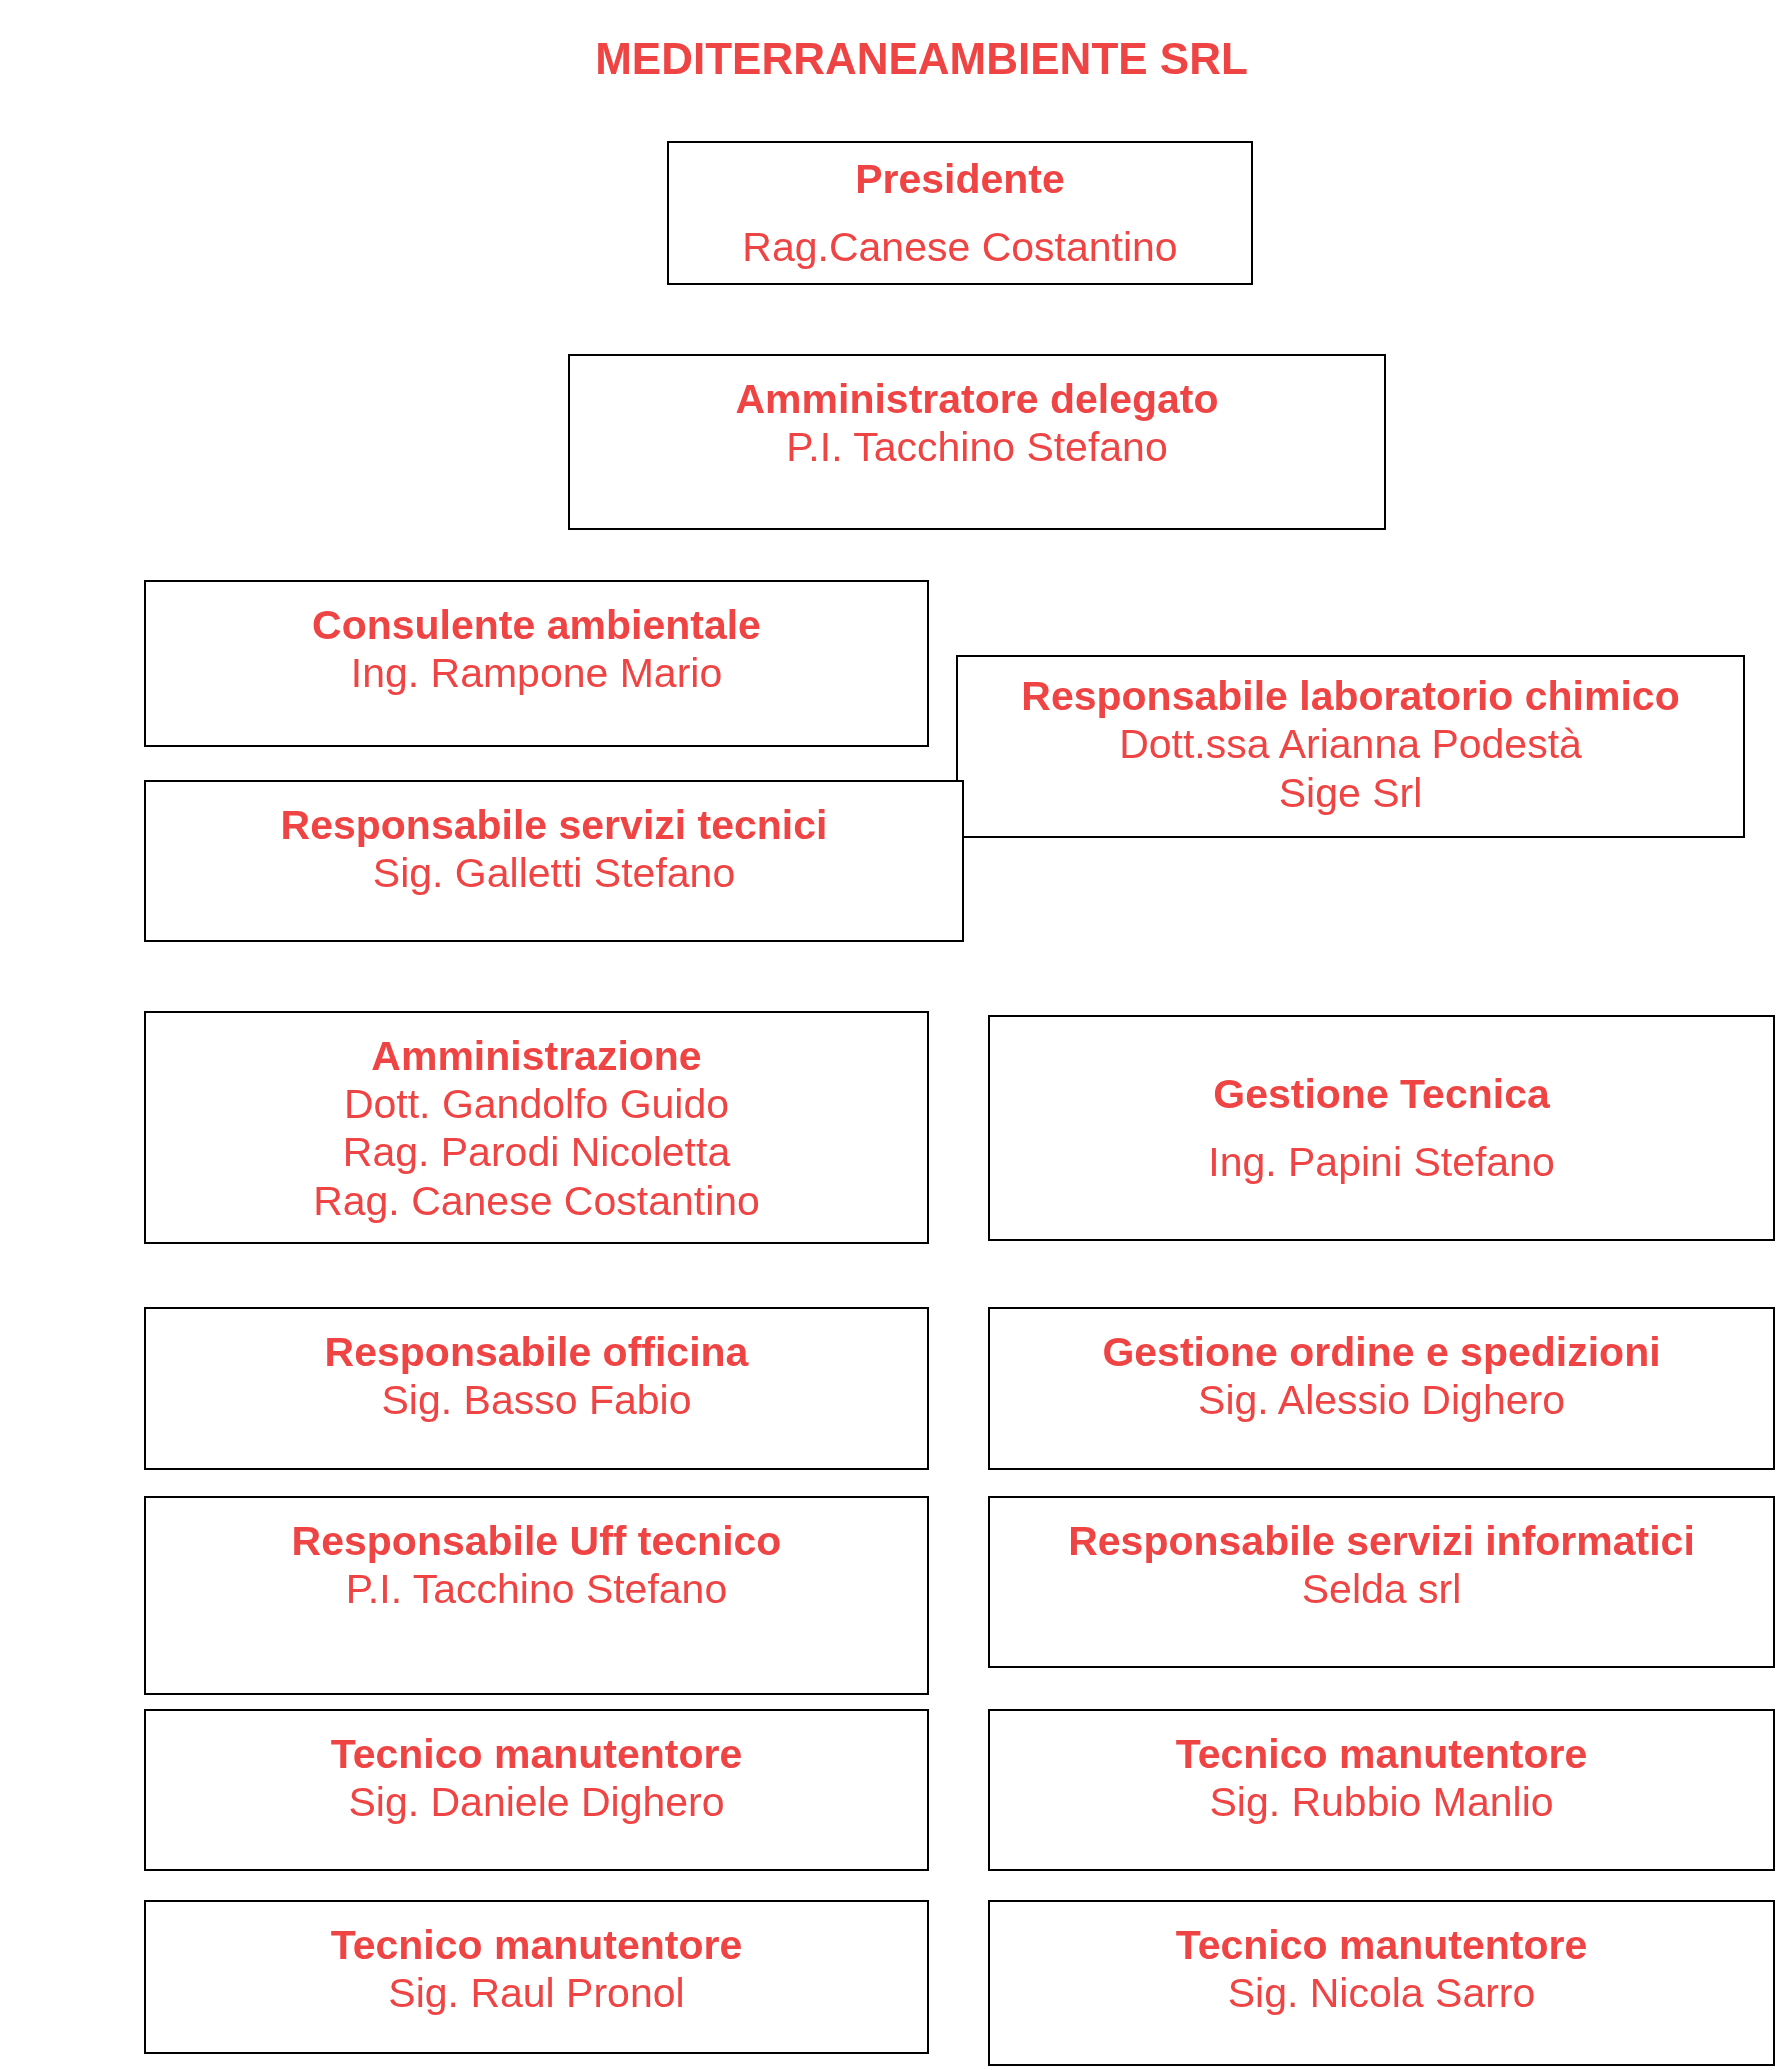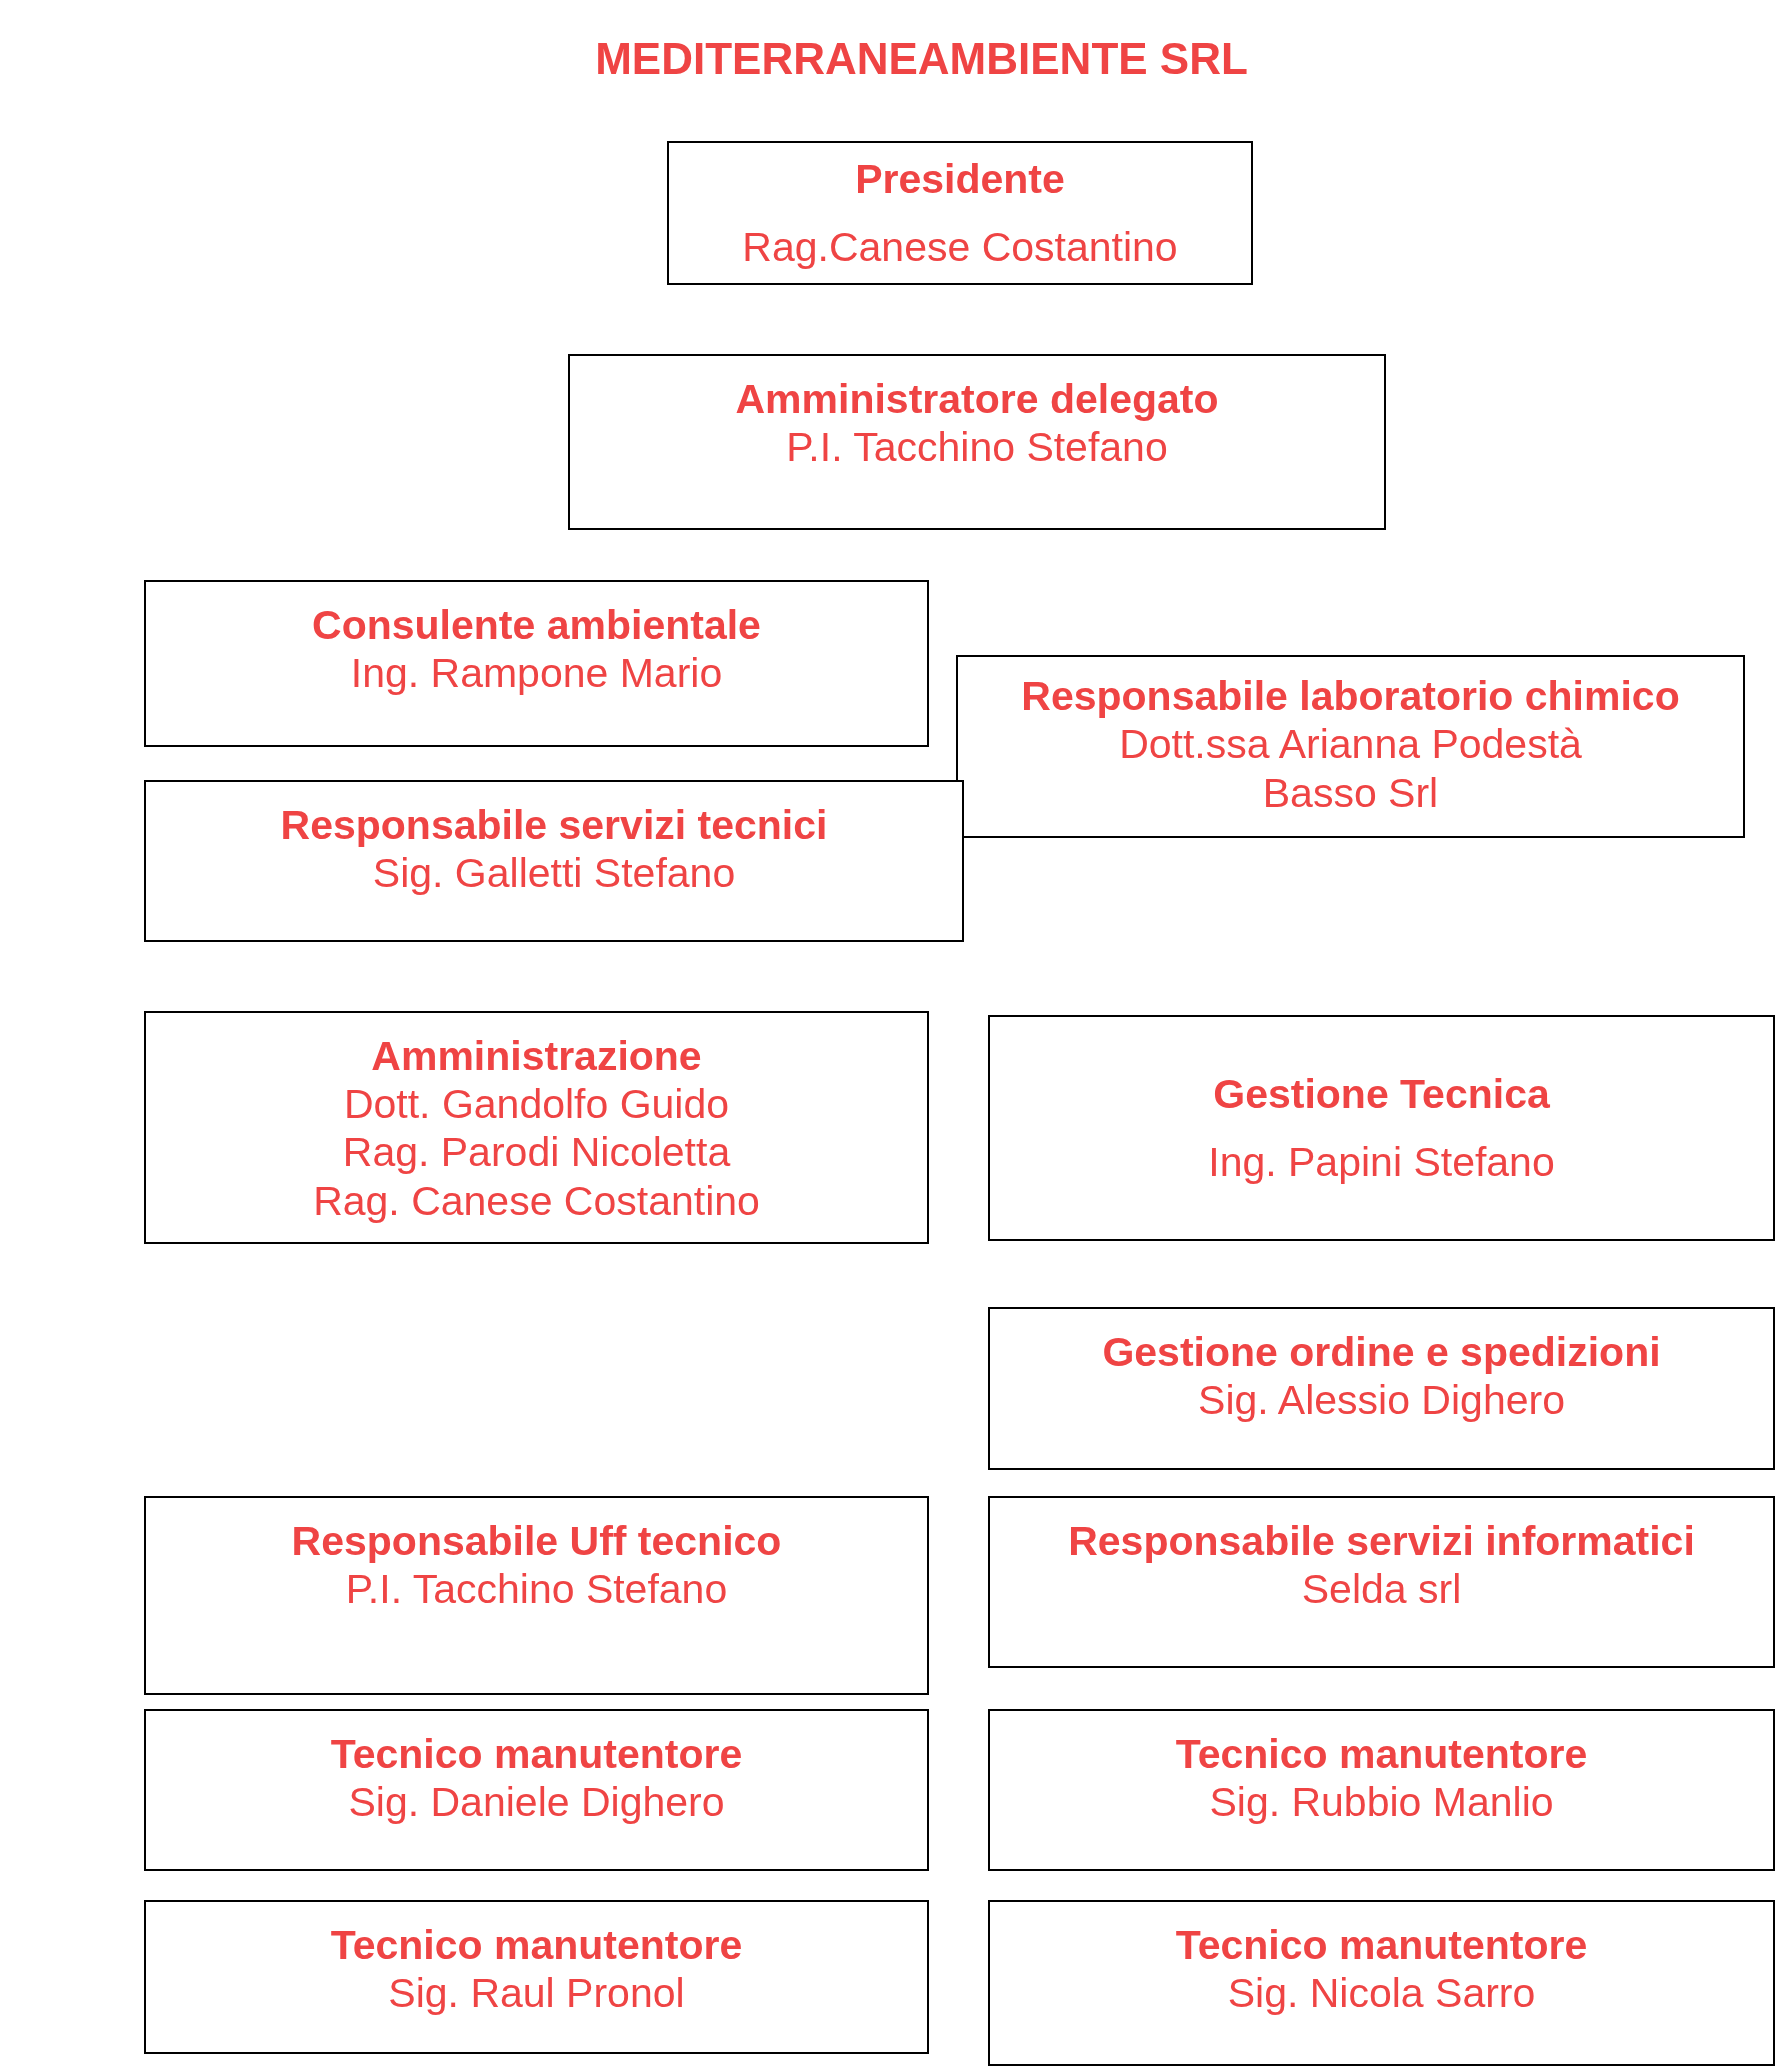--- a/index.html
+++ b/index.html
@@ -68,40 +68,44 @@
   </div>
 
   <div class="org-box" style="left:144px; top:580px; width:785px; height:167px;">
     <div class="box-title">Consulente ambientale</div>
     <div class="box-line">Ing. Rampone Mario</div>
   </div>
 
   <div class="org-box" style="left:956px; top:655px; width:789px; height:183px; padding-top:15px;">
     <div class="box-title">Responsabile laboratorio chimico</div>
     <div class="box-line">Dott.ssa Arianna Podestà</div>
-    <div class="box-line">Basso Srl</div>
+    <div class="box-line">Sige Srl</div>
   </div>
 
   <div class="org-box" style="left:144px; top:780px; width:820px; height:162px;">
     <div class="box-title">Responsabile servizi tecnici</div>
     <div class="box-line">Sig. Galletti Stefano</div>
   </div>
 
   <div class="org-box" style="left:144px; top:1011px; width:785px; height:233px;">
     <div class="box-title">Amministrazione</div>
     <div class="box-line">Dott. Gandolfo Guido</div>
     <div class="box-line">Rag. Parodi Nicoletta</div>
     <div class="box-line">Rag. Canese Costantino</div>
   </div>
 
   <div class="org-box center-v" style="left:988px; top:1015px; width:787px; height:226px;">
     <div class="box-title">Gestione Tecnica</div>
     <div class="box-line">Ing. Papini Stefano</div>
   </div>
 
+  <div class="org-box" style="left:144px; top:1307px; width:785px; height:163px;">
+    <div class="box-title">Responsabile officina</div>
+    <div class="box-line">Sig. Basso Fabio</div>
+  </div>
 
   <div class="org-box" style="left:988px; top:1307px; width:787px; height:163px;">
     <div class="box-title">Gestione ordine e spedizioni</div>
     <div class="box-line">Sig. Alessio Dighero</div>
   </div>
 
   <div class="org-box" style="left:144px; top:1496px; width:785px; height:199px;">
     <div class="box-title">Responsabile Uff tecnico</div>
     <div class="box-line">P.I. Tacchino Stefano</div>
   </div>

